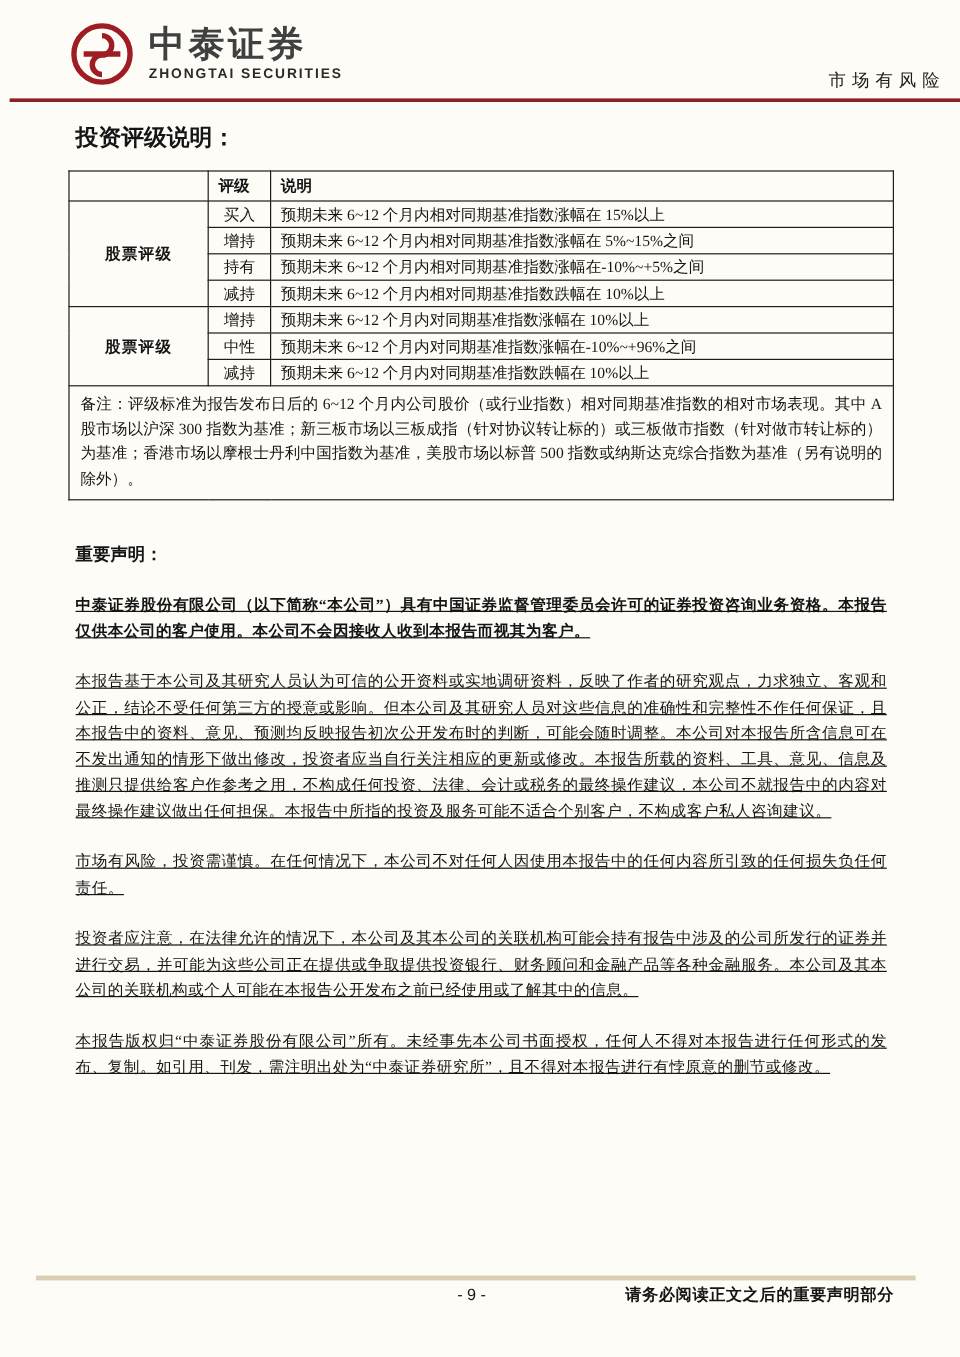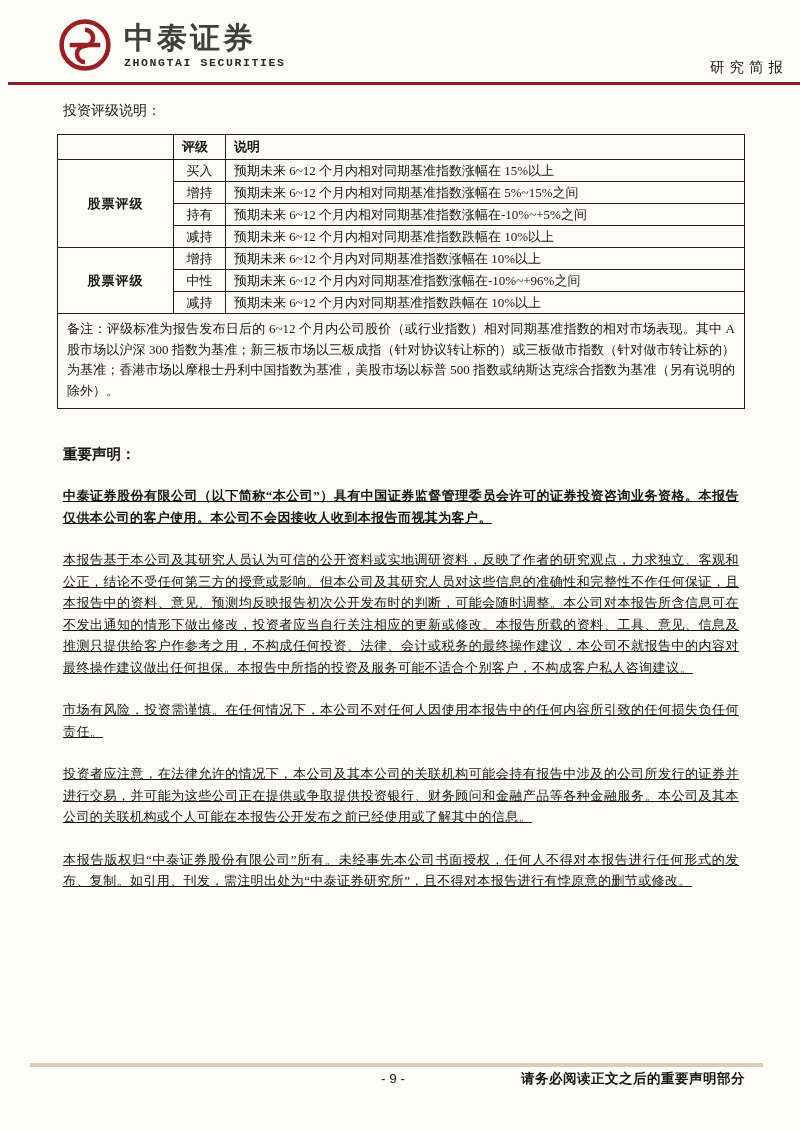--- a/index.html
+++ b/index.html
@@ -26,21 +26,21 @@
   .logo-mark { width: 54px; height: 54px; display: block; }
   .logo-text-cn {
     font-family: "Liberation Sans", sans-serif;
     font-size: 30px;
     font-weight: bold;
     color: #404040;
     letter-spacing: 3px;
     line-height: 32px;
   }
   .logo-text-en {
-    font-family: Liberation Mono, monospace;
+    font-family: Liberation Sans, sans-serif;
     font-size: 11.5px;
     font-weight: bold;
     color: #2a2a2a;
     letter-spacing: 1.6px;
     margin-top: 2px;
   }
   .report-type {
     position: absolute;
     top: 58px;
     right: 12px;
@@ -58,22 +58,22 @@
   }
 
   
   .content {
     position: absolute;
     top: 98px;
     left: 57px;
     width: 688px;
   }
   .section-title {
-    font-size: 14px;
-    font-weight: normal;
+    font-size: 19px;
+    font-weight: bold;
     margin: 4px 0 14px 6px;
   }
 
   table.rating-table {
     width: 100%;
     border-collapse: collapse;
     table-layout: fixed;
   }
   table.rating-table th,
   table.rating-table td {
@@ -163,21 +163,21 @@
     <circle cx="30" cy="30" r="26" fill="none" stroke="#9e1c23" stroke-width="5"></circle>
     <path d="M30 13 a 9 9 0 0 1 0 18 a 9 9 0 1 0 0 18" fill="none" stroke="#9e1c23" stroke-width="5"></path>
     <path d="M13 30 h34" fill="none" stroke="#9e1c23" stroke-width="5"></path>
   </svg>
   <div>
     <div class="logo-text-cn">中泰证券</div>
     <div class="logo-text-en">ZHONGTAI SECURITIES</div>
   </div>
 </div>
 
-<div class="report-type">研究简报</div>
+<div class="report-type">市场有风险</div>
 <div class="header-rule"></div>
 
 <div class="content">
 
   <div class="section-title">投资评级说明：</div>
 
   <table class="rating-table">
     <colgroup>
         <col class="col-cat">
         <col class="col-rating">

